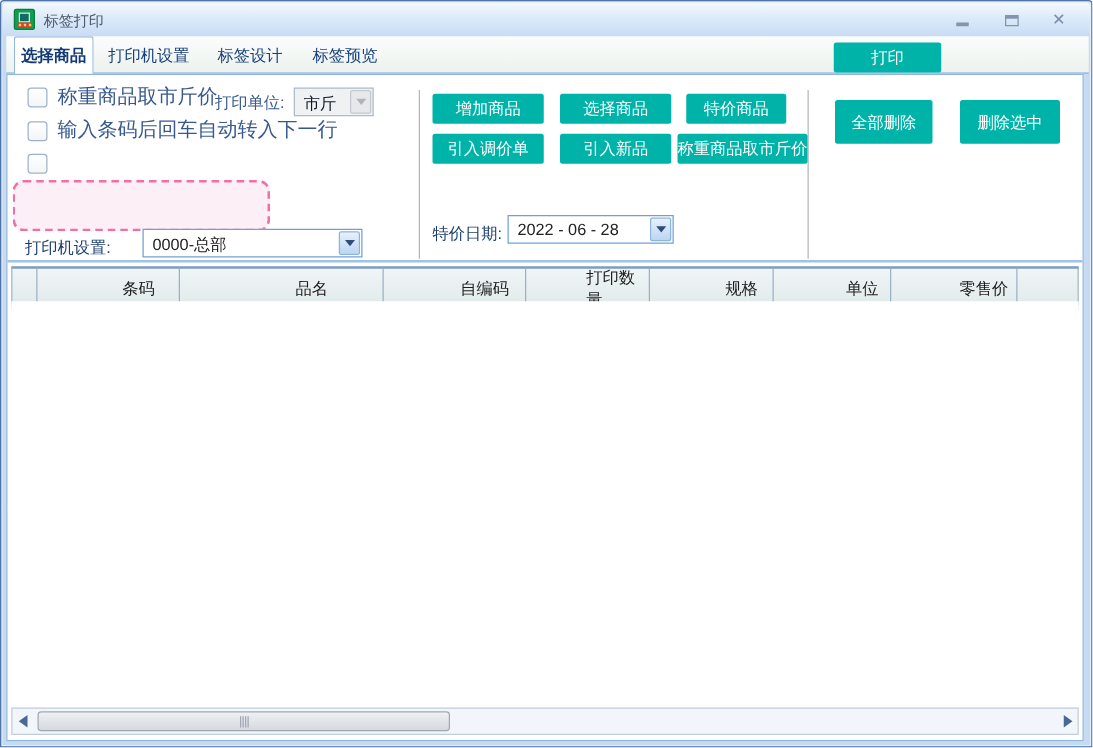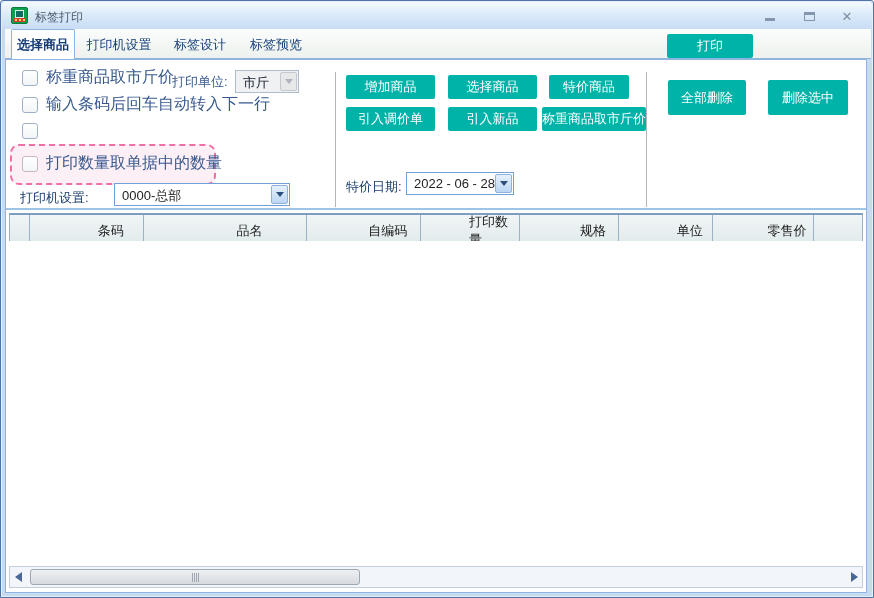--- a/index.html
+++ b/index.html
@@ -80,21 +80,21 @@
     display:flex;align-items:center;justify-content:center;cursor:pointer;}
   .tri-down{width:0;height:0;border-left:4px solid transparent;border-right:4px solid transparent;border-top:5px solid #2c4d7e;}
   .combo.disabled{background:#f0f1f2;border-color:#aebccb;}
   .combo.disabled .val{color:#0f172a;}
   .combo.disabled .drop{background:#e6e8ea;border-color:#c3c9cf;}
   .combo.disabled .tri-down{border-top-color:#aeb4bb;}
   .punit-combo{left:229px;top:10px;width:64px;}
   .branch-label{position:absolute;left:14px;top:129px;font-size:13px;color:#1c3e6e;}
   .branch-combo{left:108px;top:123px;width:176px;}
   .date-label{position:absolute;left:340px;top:118px;font-size:13px;color:#1c3e6e;}
-  .date-combo{left:400px;top:112px;width:108px;}
+  .date-combo{left:400px;top:112px;width:133px;}
   
   .vdiv{position:absolute;width:1px;background:#b4b7ba;top:12px;height:135px;}
   .vdiv-1{left:329px}.vdiv-2{left:640px}
   .hsep{position:absolute;left:0;right:0;top:148px;height:2px;background:#9dc3e8;}
   
   .abtn{position:absolute;height:24px;background:var(--accent);color:#fff;
     font-size:13px;border:none;border-radius:2px;cursor:pointer;white-space:nowrap;}
   .abtn-add{left:340px;top:15px;width:89px}
   .abtn-sel{left:442px;top:15px;width:89px}
   .abtn-spec{left:543px;top:15px;width:80px}
@@ -175,24 +175,20 @@
       <div class="cbox"></div>
       <span class="cblabel">称重商品取市斤价</span>
     </div>
     <div class="cbrow cbrow-1">
       <div class="cbox"></div>
       <span class="cblabel">输入条码后回车自动转入下一行</span>
     </div>
     <div class="cbrow cbrow-2">
       <div class="cbox"></div>
     </div>
-    <div class="cbrow cbrow-3">
-      <div class="cbox"></div>
-      <span class="cblabel">打印数量取单据中的数量</span>
-    </div>
 
     <span class="punit-label">打印单位:</span>
     <div class="combo disabled punit-combo">
       <span class="val">市斤</span>
       <div class="drop">
         <div class="tri-down"></div>
       </div>
     </div>
 
     <span class="branch-label">打印机设置:</span>

